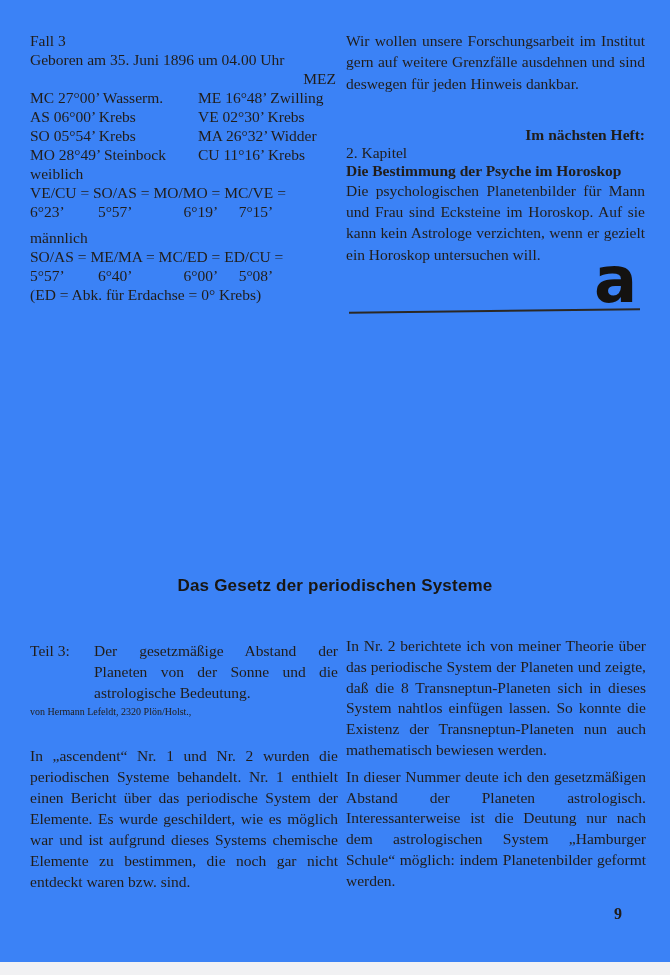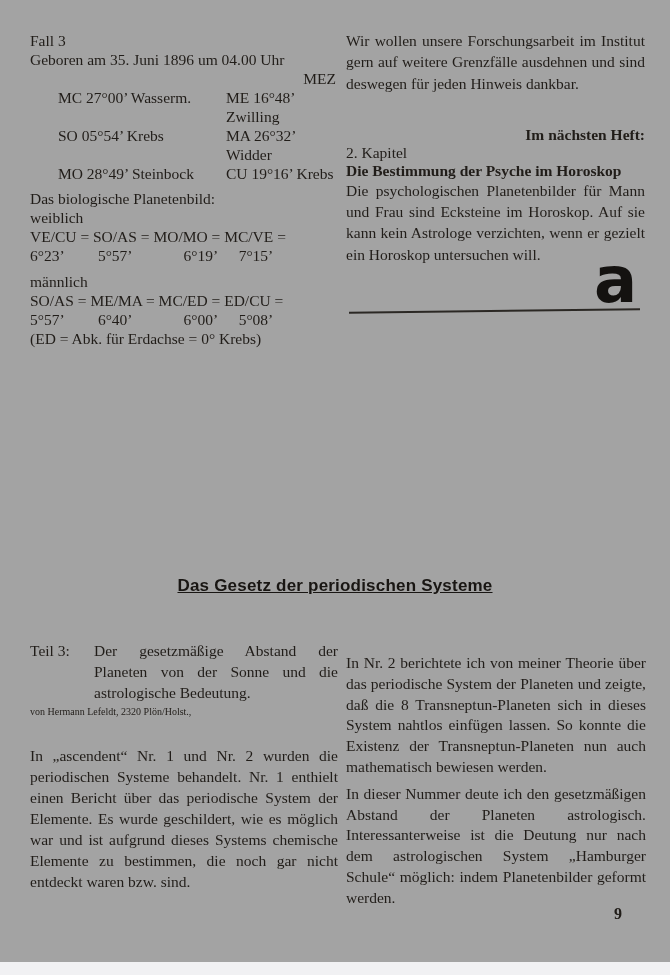--- a/index.html
+++ b/index.html
@@ -1,32 +1,32 @@
 <!DOCTYPE html>
 <html><head>
 <meta charset="utf-8">
 <style>
   html,body { margin:0; padding:0; background:#e8e8e8; }
   .page {
     position:relative;
     width:670px; height:975px;
     margin:0 auto;
-    background:#a3a3a3;
+    background:#3b82f6;
     font-family:"Liberation Serif", serif;
     color:#211d19;
     overflow:hidden;
   }
 
   
   .tl {
     position:absolute; left:30px; top:31px; width:308px;
     font-size:15.5px; line-height:19px;
   }
   .tl .mez { text-align:right; padding-right:2px; }
-  .pos-row { display:flex;margin-left:28px; }
+  .pos-row { display:flex; }
   .pos-left { width:168px; flex:none; }
   .bio-head { margin-top:6px; }
   .vals span { display:inline-block; }
   .vals .v1 { width:64px; }
   .vals .v2 { width:65px; }
   .vals .v3 { width:68px;text-align:center; }
   .male-label { margin-top:7px; }
 
   
   .tr {
@@ -50,40 +50,39 @@
     transform:rotate(-0.7deg);
   }
 
   
   .main-title {
     position:absolute; left:0; top:576px; width:100%;
     text-align:center;
     font-family:"Liberation Sans", sans-serif;
     font-weight:bold; font-size:17px; letter-spacing:0.2px;
     color:#191613;
-    text-decoration:underline;
   }
 
   
   .bl {
     position:absolute; left:30px; top:640px; width:308px;
     font-size:15.5px; line-height:21px;
   }
   .part-row { display:flex; }
   .part-label { width:64px; flex:none; }
   .part-title { flex:1; text-align:justify; }
   .byline { font-size:10px; margin-top:0; line-height:17px; }
   .bl-para { margin-top:25px; text-align:justify; }
 
   
   .br {
     position:absolute; left:346px; top:636px; width:300px;
     font-size:15.5px; line-height:20.8px;
   }
-  .br .para { text-align:justify;margin-top:17px; }
+  .br .para { text-align:justify; }
   .br .p2 { margin-top:6px; }
 
   
   .page-number {
     position:absolute; left:614px; top:905px;
     font-weight:bold; font-size:16px;
   }
   .bottom-band {
     position:absolute; left:0; bottom:0; width:100%; height:13px;
     background:#f1f1f3;
@@ -97,29 +96,32 @@
   <div class="tl">
     <div>Fall 3</div>
     <div>Geboren am 35. Juni 1896 um 04.00 Uhr</div>
     <div class="mez">MEZ</div>
 
     <div class="pos-row">
       <span class="pos-left">MC  27°00’ Wasserm.</span>
       <span>ME 16°48’ Zwilling</span>
     </div>
     <div class="pos-row">
+      <span class="pos-left">AS  06°00’ Krebs</span>
+      <span>VE 02°30’ Krebs</span>
+    </div>
+    <div class="pos-row">
       <span class="pos-left">SO  05°54’ Krebs</span>
       <span>MA 26°32’ Widder</span>
     </div>
     <div class="pos-row">
       <span class="pos-left">MO  28°49’ Steinbock</span>
-      <span>CU 19°16’ Krebs</span>
+      <span>CU 11°16’ Krebs</span>
     </div>
 
-    <div class="bio-head">Das biologische Planetenbild:</div>
 
     <div>weiblich</div>
     <div>VE/CU = SO/AS = MO/MO = MC/VE =</div>
     <div class="vals">
       <span class="v1">6°23’</span>
       <span class="v2">5°57’</span>
       <span class="v3">6°19’</span>
       <span class="v4">7°15’</span>
     </div>
 

